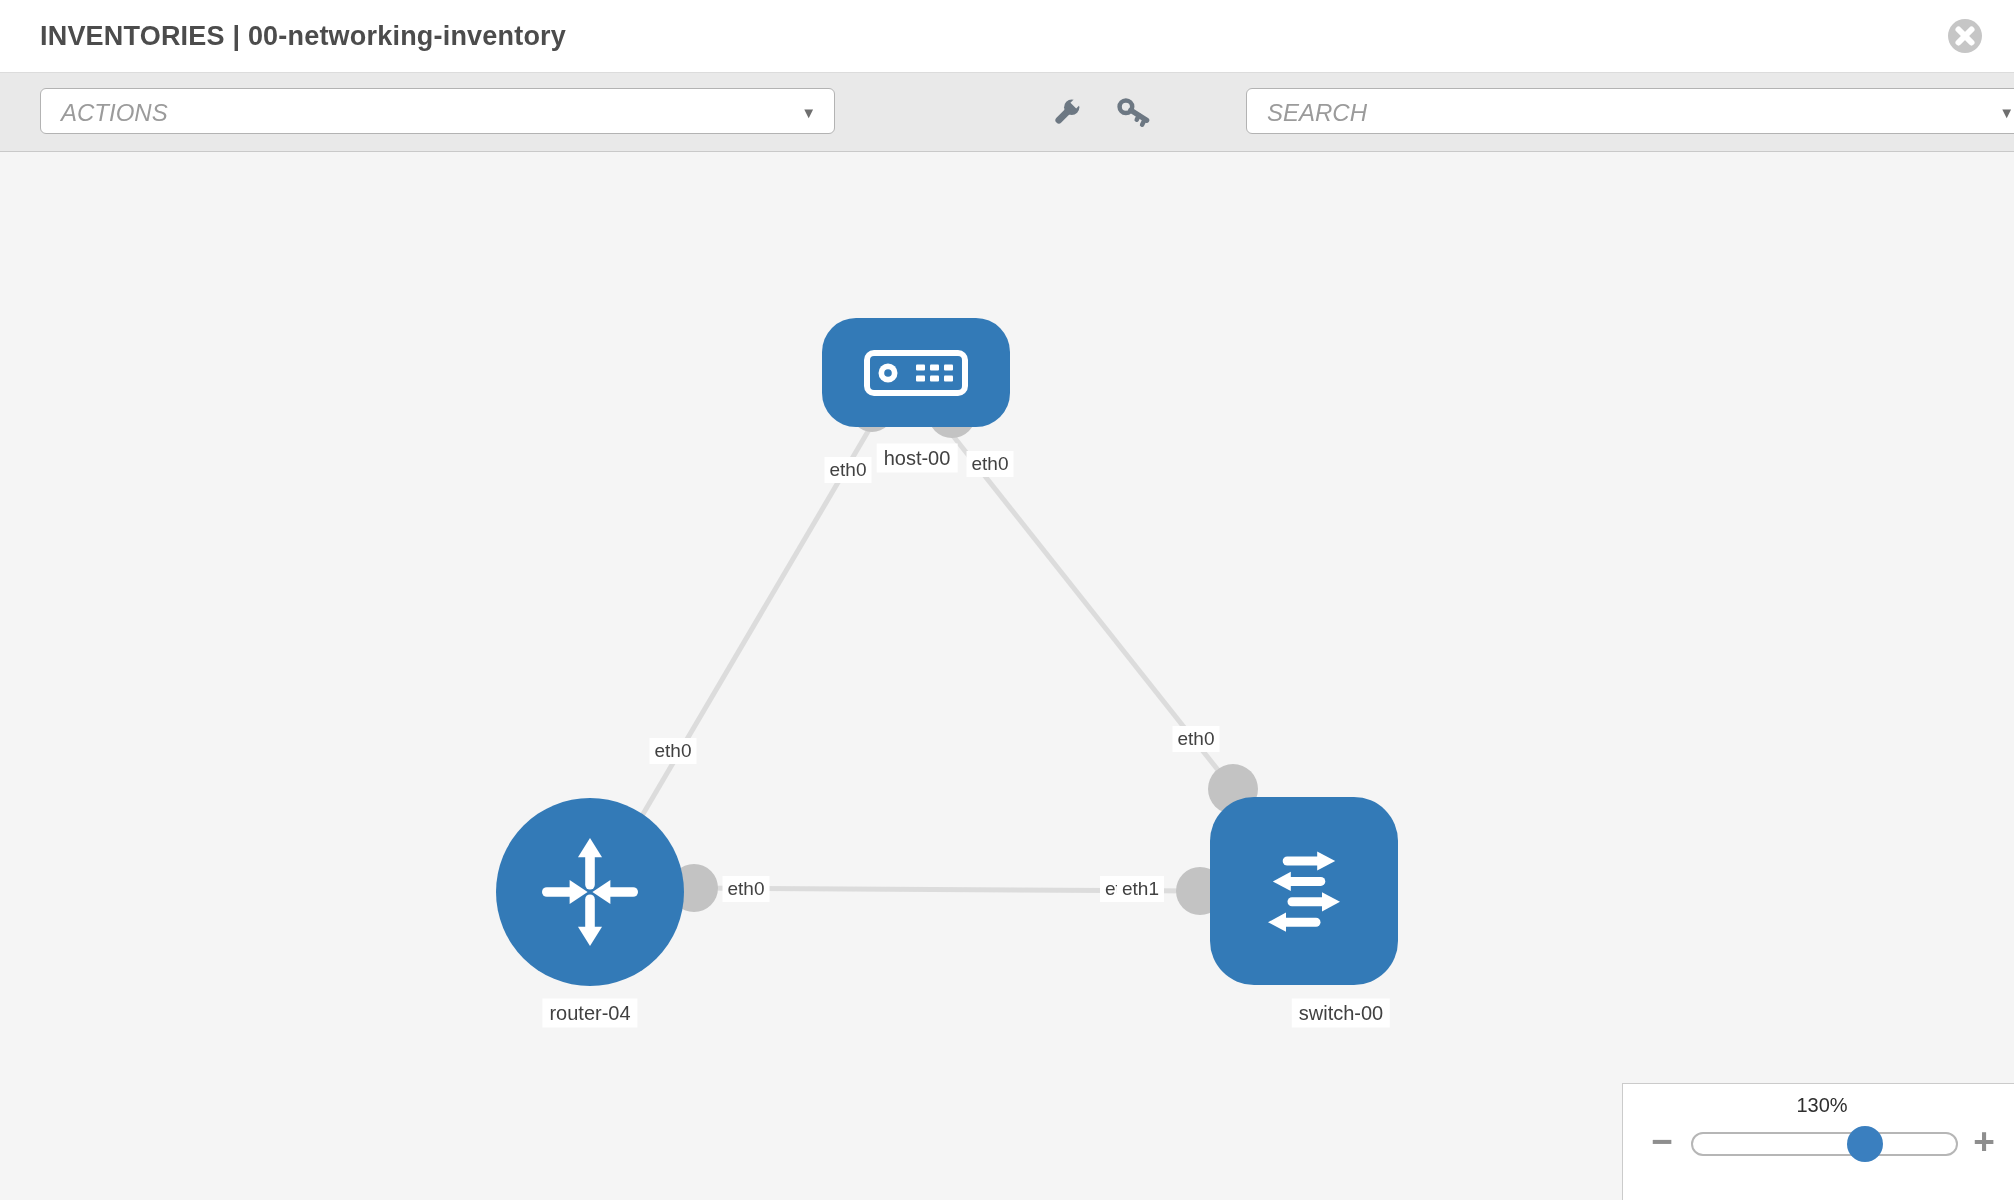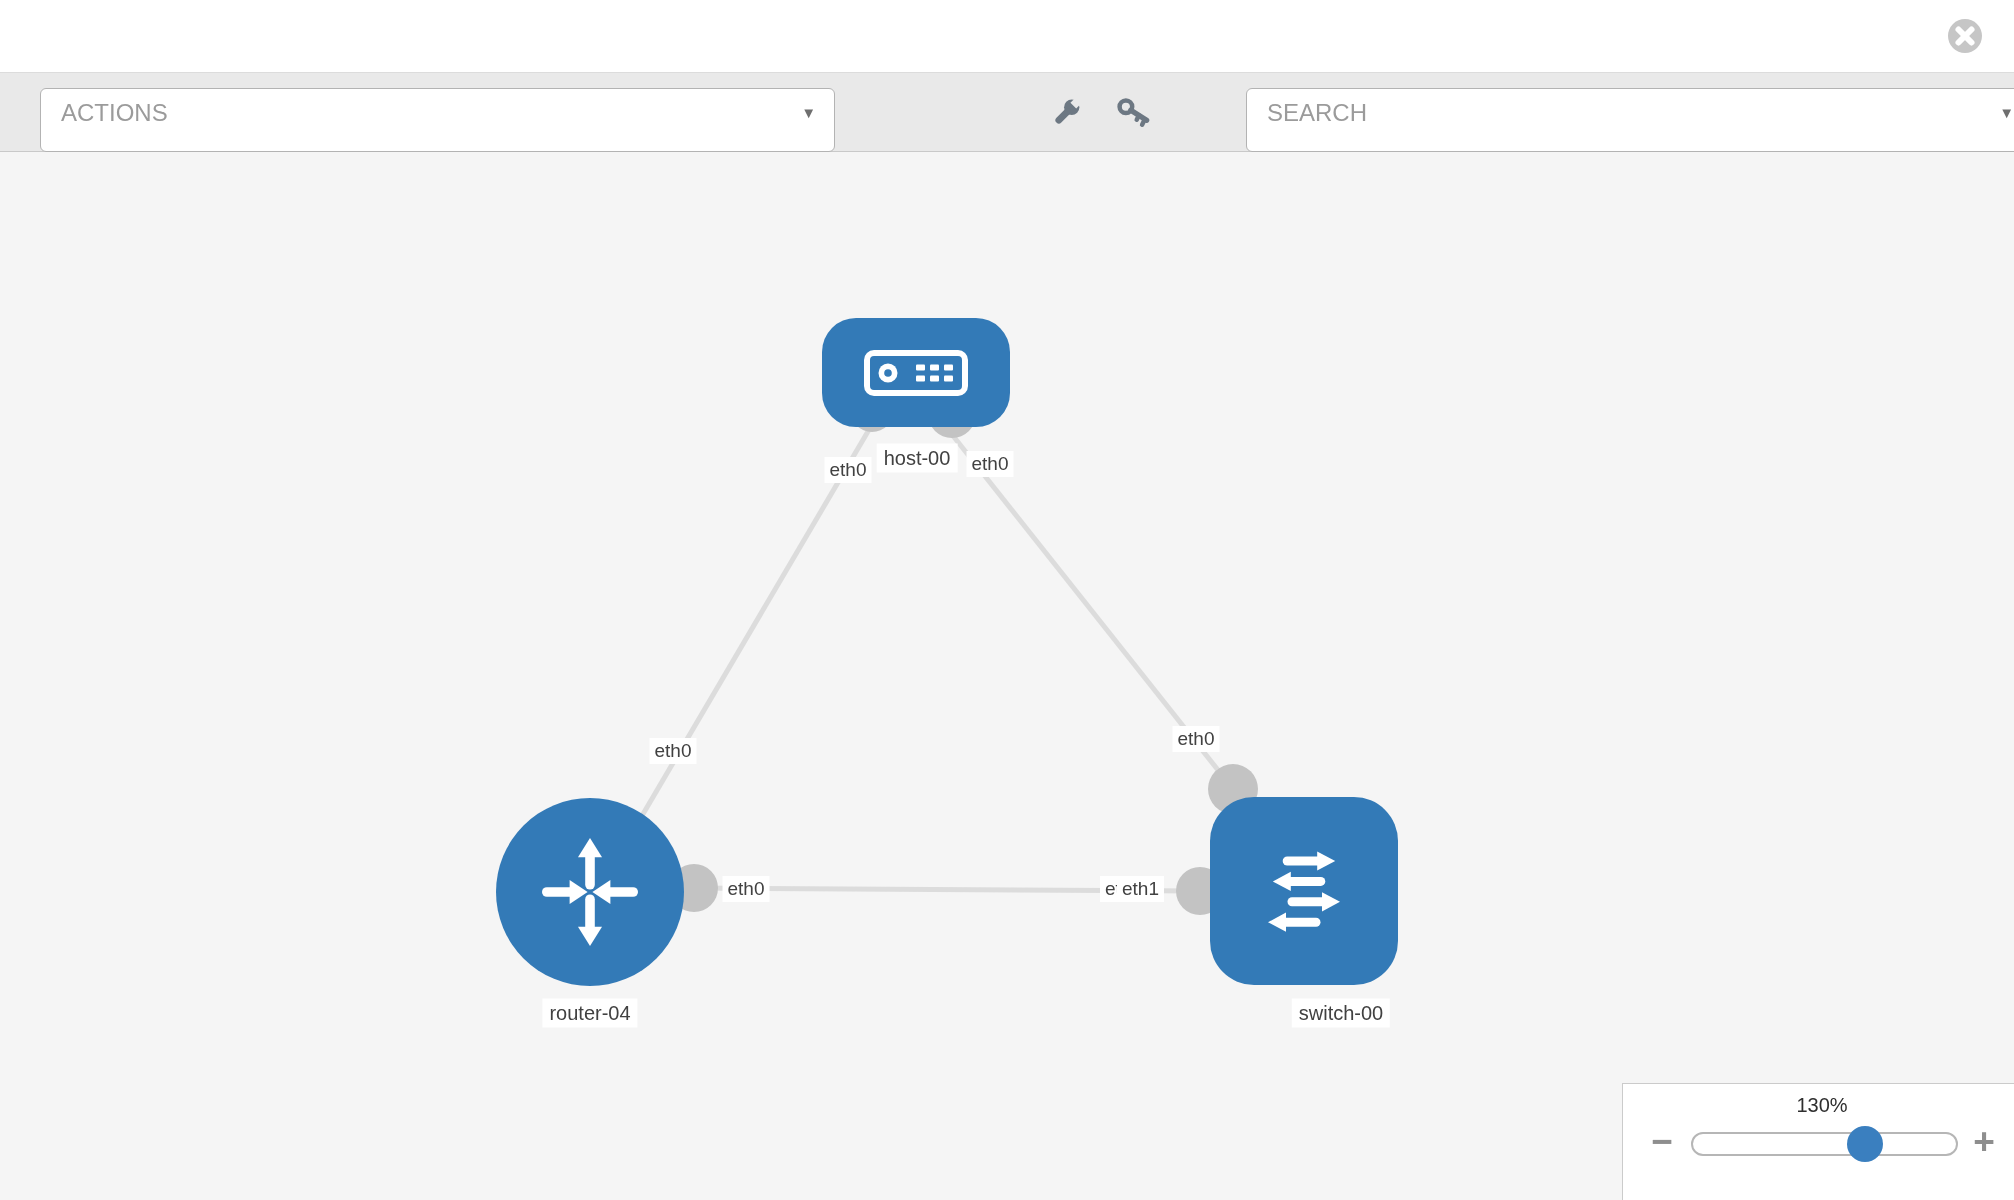--- a/index.html
+++ b/index.html
@@ -8,22 +8,22 @@
 
   
   .hdr{position:relative;height:72px;background:#fff;border-bottom:1px solid #dcdcdc;}
   .hdr-title{position:absolute;left:40px;top:0;line-height:72px;font-size:27px;
              font-weight:700;color:#4c4c4c;letter-spacing:.2px;}
   .close-btn{position:absolute;right:30px;top:17px;width:38px;height:38px;border:none;
              background:transparent;padding:0;cursor:pointer;}
 
   
   .tbar{position:relative;height:78px;background:#e9e9e9;border-bottom:1px solid #c9c9c9;}
-  .sel{position:absolute;top:15px;height:64px;background:#fff;border:1px solid #b3b3b3;
-       border-radius:6px;box-sizing:border-box;cursor:pointer;}
+  .sel{position:absolute;top:15px;height:46px;background:#fff;border:1px solid #b3b3b3;
+       border-radius:6px;box-sizing:border-box;cursor:pointer;font-style:italic;}
   .sel-actions{left:40px;width:795px;}
   .sel-search{left:1246px;width:787px;}
   .sel-label{position:absolute;left:20px;top:0;line-height:48px;font-size:24px;color:#9b9b9b;}
   .caret{position:absolute;right:18px;top:0;line-height:48px;font-size:15px;color:#6f6f6f;}
   .tool-ico{position:absolute;top:22px;width:36px;height:36px;background:transparent;
             border:none;padding:0;cursor:pointer;}
   .ico-wrench{left:1048px;}
   .ico-key{left:1116px;}
 
   
@@ -65,20 +65,21 @@
   .zoom-plus{left:346px;}
   .zoom-track{position:absolute;left:68px;top:48px;width:267px;height:24px;background:#fff;
               border:2px solid #b6b6b6;border-radius:14px;box-sizing:border-box;cursor:pointer;}
   .zoom-knob{position:absolute;left:224px;top:42px;width:36px;height:36px;border-radius:50%;
              background:#3a7fbf;cursor:pointer;}
 </style>
 </head>
 <body>
 
 <div class="hdr">
+  <div class="hdr-title">INVENTORIES | 00-networking-inventory</div>
   <button class="close-btn">
     <svg width="38" height="38" viewBox="0 0 38 38">
       <circle cx="19" cy="19" r="17" fill="#c6c6c6"></circle>
       <line x1="12.5" y1="12.5" x2="25.5" y2="25.5" stroke="#fff" stroke-width="6" stroke-linecap="round"></line>
       <line x1="25.5" y1="12.5" x2="12.5" y2="25.5" stroke="#fff" stroke-width="6" stroke-linecap="round"></line>
     </svg>
   </button>
 </div>
 
 <div class="tbar">

